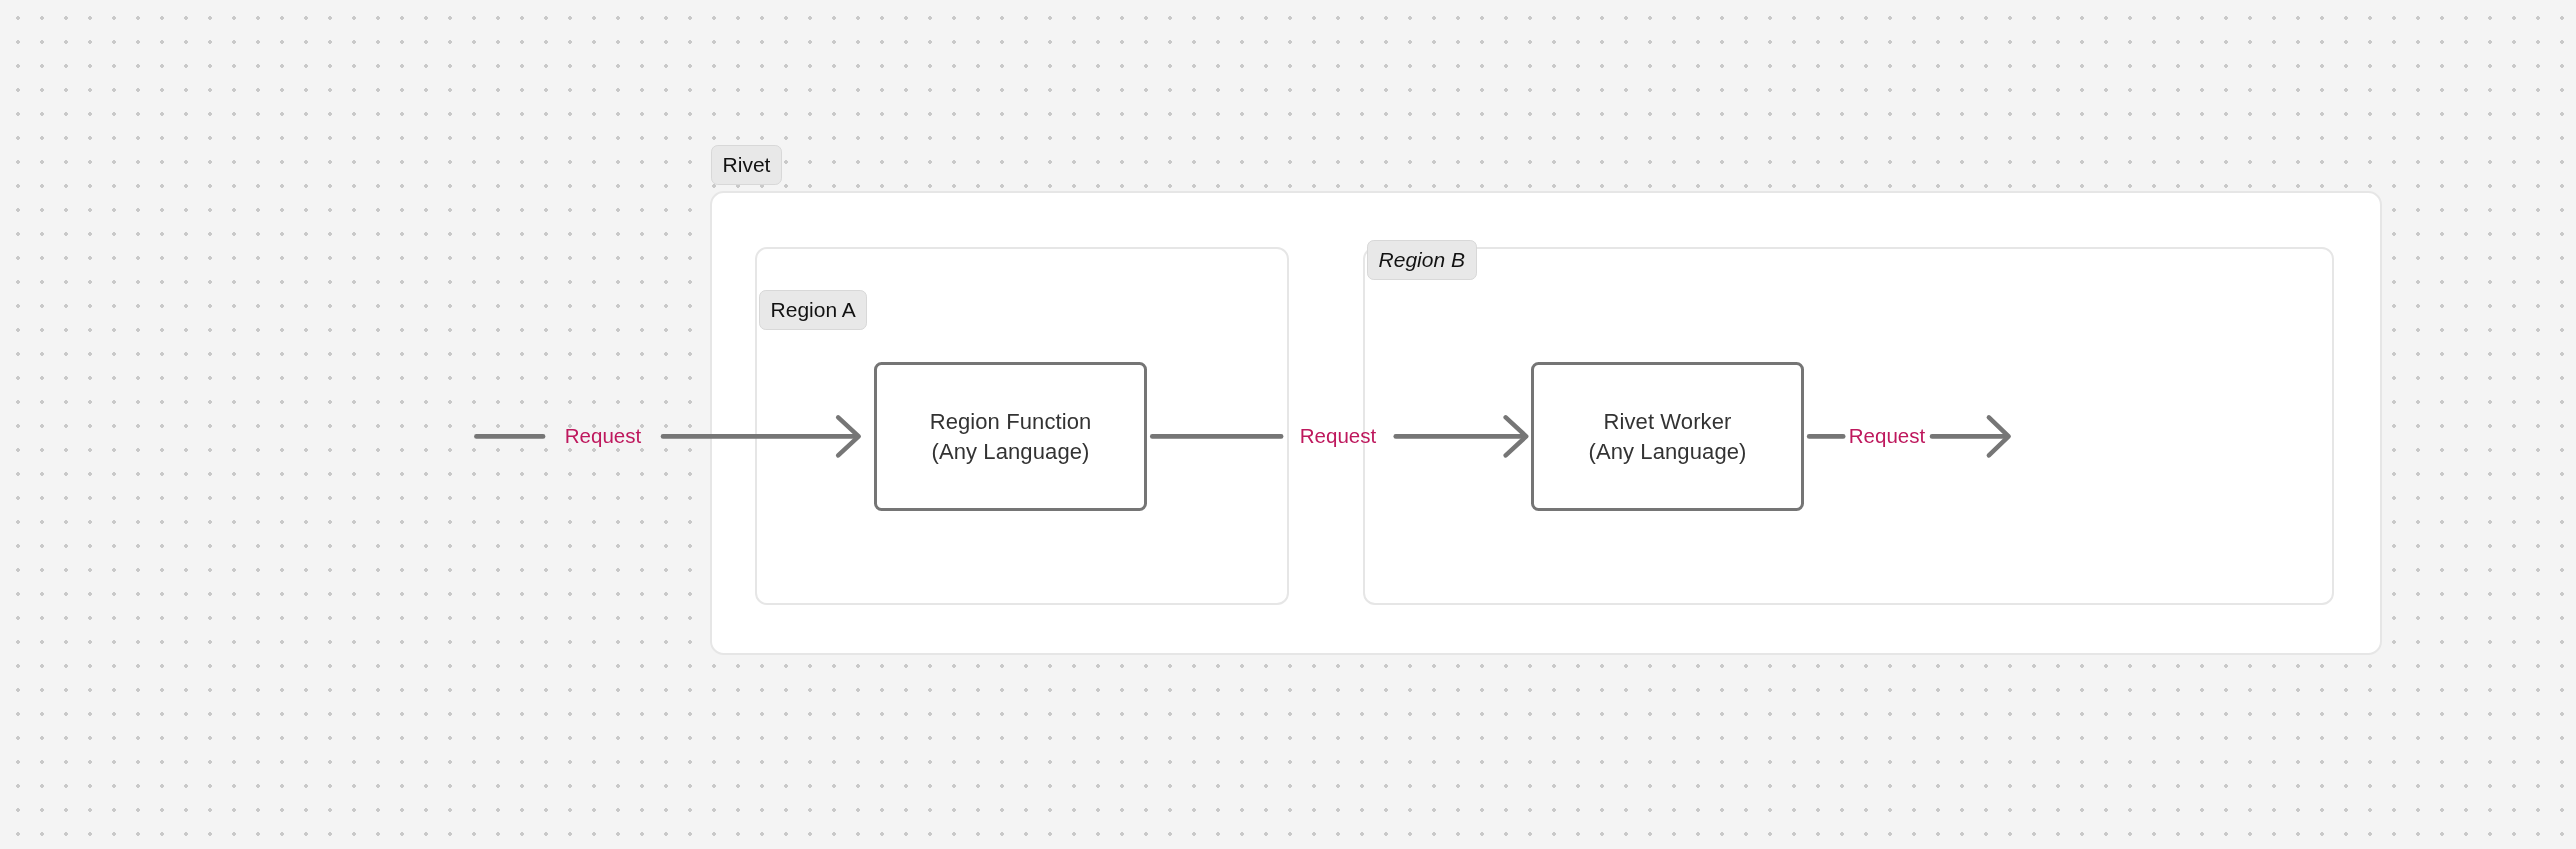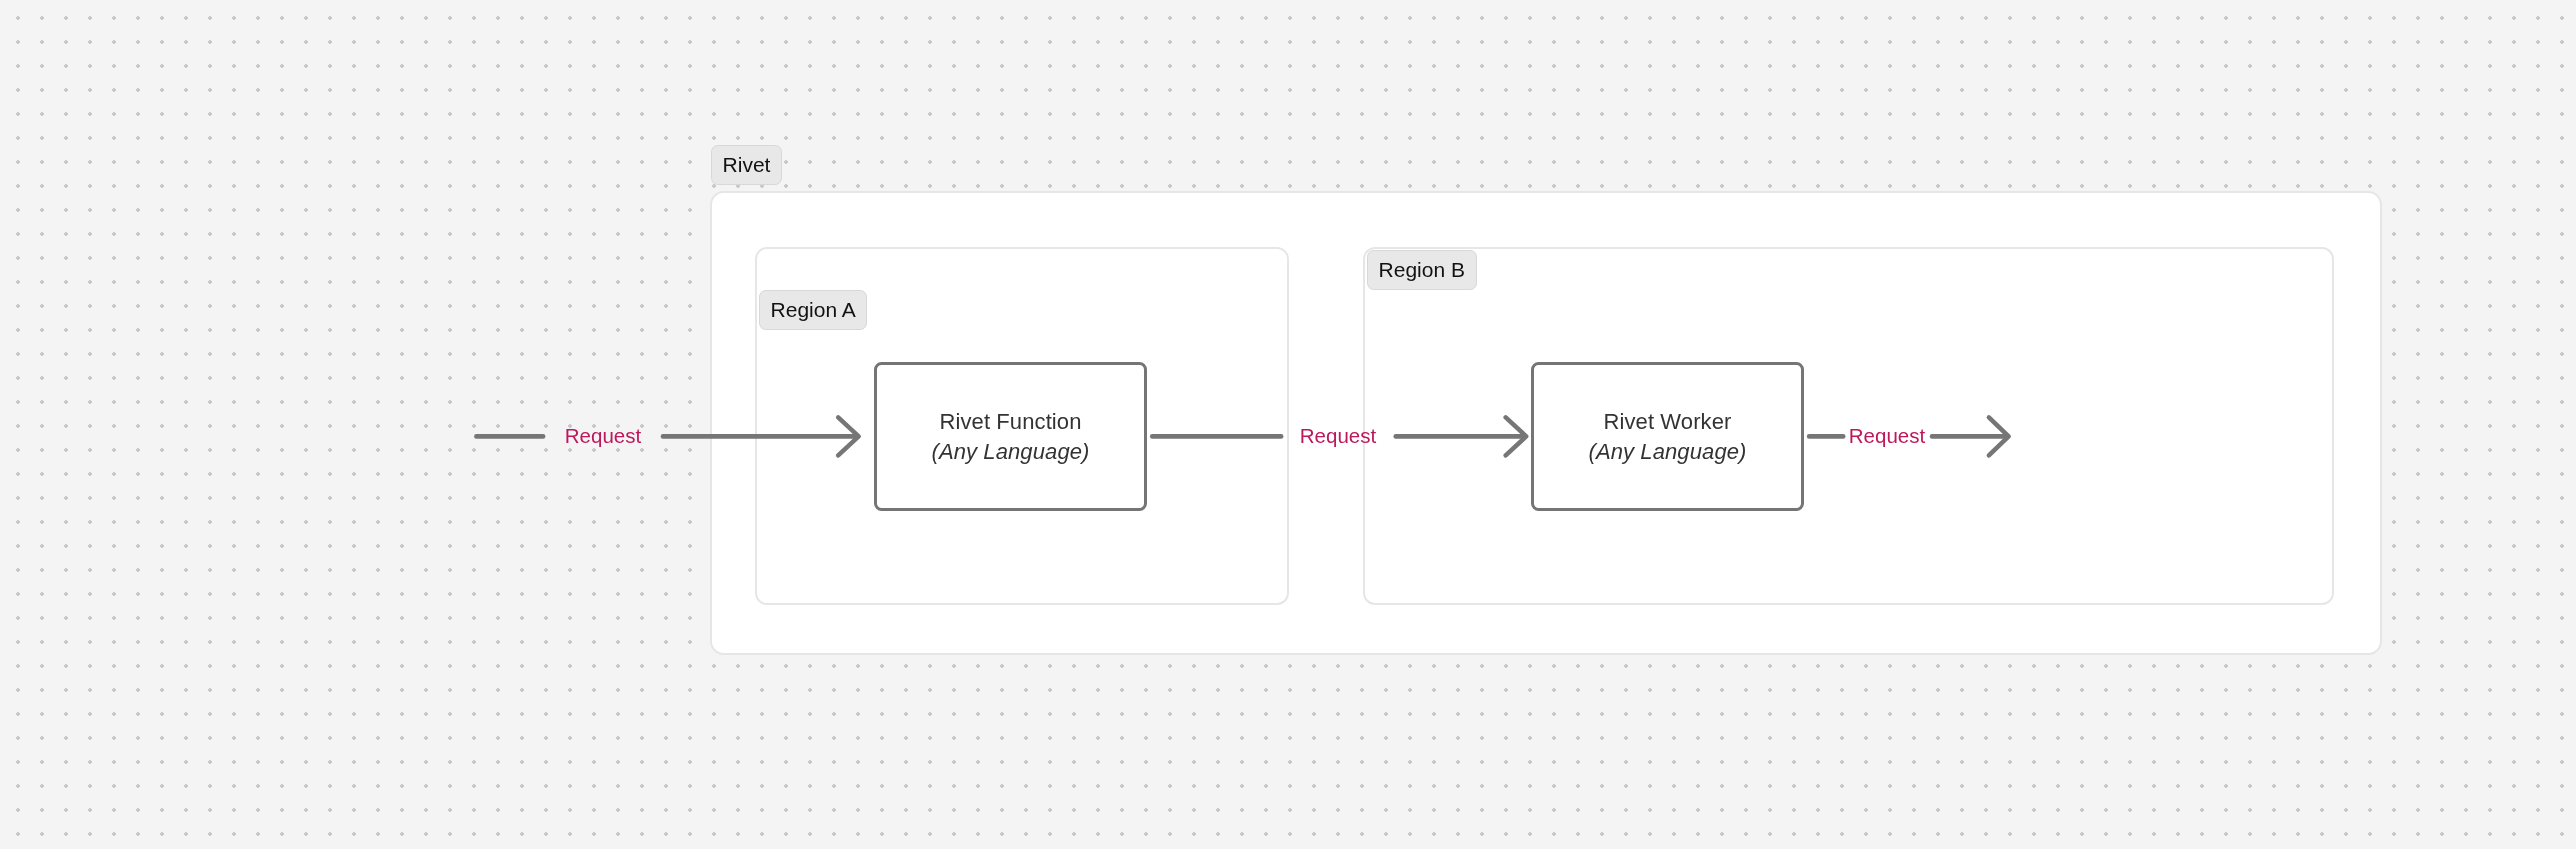--- a/index.html
+++ b/index.html
@@ -38,21 +38,21 @@
     flex-direction: column;
     align-items: center;
     justify-content: center;
     color: #333333;
     font-size: 22px;
     line-height: 1.33;
     text-align: center;
     letter-spacing: 0.1px;
     z-index: 30;
   }
-  .node .line2 { display: block; font-style: italic; }
+  .node .line2 { display: block; }
 
   
   #rivet-group {
     position: absolute;
     left: 710px;
     top: 191px;
     width: 1672px;
     height: 464px;
     background: #ffffff;
     border: 2.3px solid #e6e6e6;
@@ -79,21 +79,21 @@
     border-radius: 6.8px;
     color: #121212;
     font-size: 21px;
     line-height: 1;
     padding: 7.6px 10.6px 9px 10.6px;
     white-space: nowrap;
     z-index: 40;
   }
   #label-rivet    { left: 711px;  top: 145px; }
   #label-region-a { left: 759px; top: 250px; margin-top: 40px; }
-  #label-region-b { left: 1367px; top: 250px; }
+  #label-region-b { left: 1367px; top: 240px; font-style: italic; }
 
   
   #edges {
     position: absolute;
     inset: 0;
     width: 2576px;
     height: 850px;
     z-index: 25;
     pointer-events: none;
   }
@@ -147,21 +147,21 @@
     <path class="edge-path" d="M 2547 575 L 2645 575"></path>
     <path class="edge-path" d="M 2622 550 L 2648 575 L 2622 600"></path>
   </svg>
 
   <div class="edge-label" style="left:603px;  top:436px;">Request</div>
   <div class="edge-label" style="left:1338px; top:436px;">Request</div>
   <div class="edge-label" style="left:1887px; top:436px;">Request</div>
 
 
   <div class="node" style="left:874px; top:362px; width:273px; height:149px;">
-    <span>Rivet Function</span>
+    <span>Region Function</span>
     <span class="line2">(Any Language)</span>
   </div>
 
   <div class="node" style="left:1531px; top:362px; width:273px; height:149px;align-items:center;">
     <span>Rivet Worker</span>
     <span class="line2">(Any Language)</span>
   </div>
 
 
 </div>

